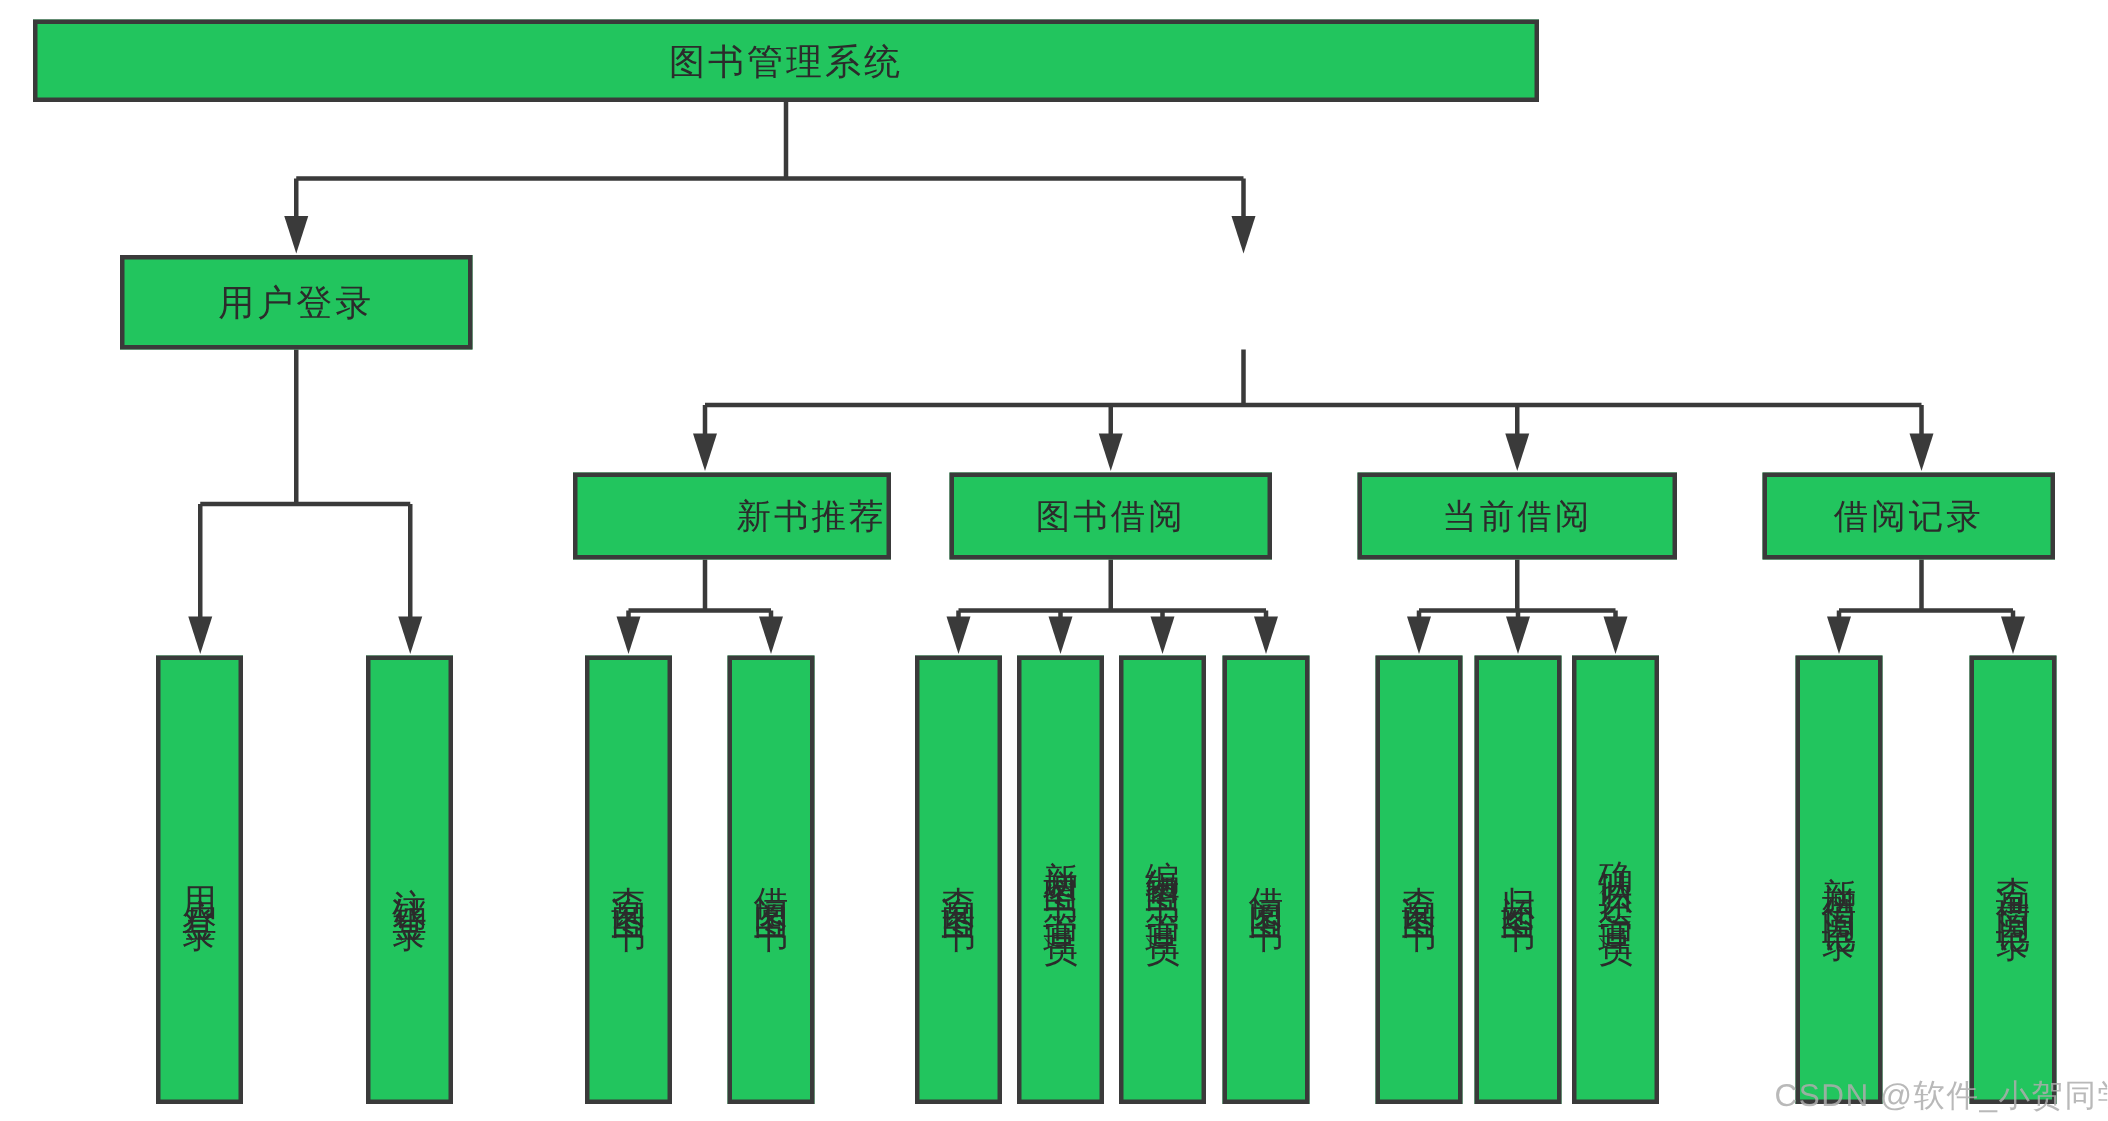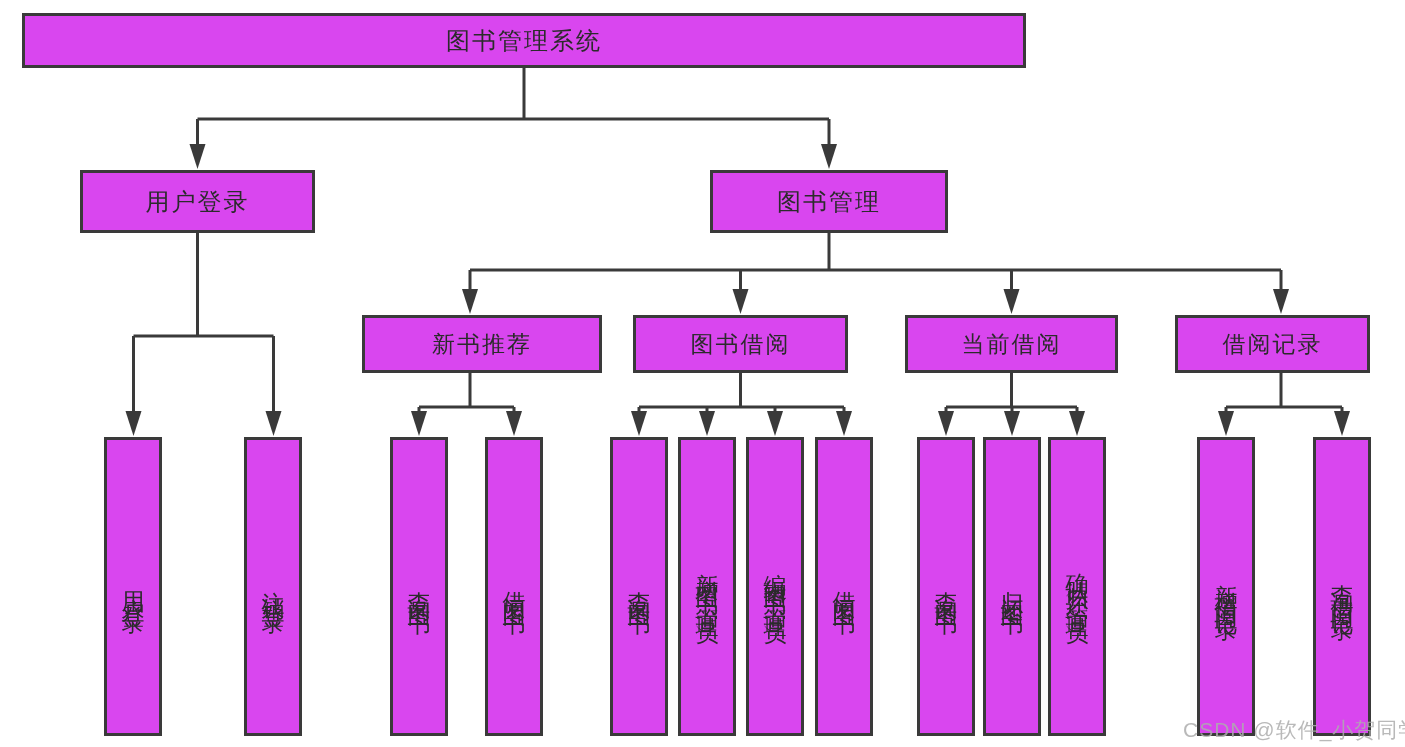--- a/index.html
+++ b/index.html
@@ -2,21 +2,21 @@
 <html><head>
 <meta charset="utf-8">
 <style>
   html,body{margin:0;padding:0;background:#ffffff;}
   .canvas{
     position:relative;width:1405px;height:747px;background:#ffffff;
     font-family:"Liberation Sans","DejaVu Sans",sans-serif;overflow:hidden;
   }
   .wires{position:absolute;left:0;top:0;width:1405px;height:747px;pointer-events:none;}
   .box{
-    position:absolute;box-sizing:border-box;border:3px solid #3a3a3a;background:#d946ef;
+    position:absolute;box-sizing:border-box;border:3px solid #3a3a3a;background:#22c55e;
     display:flex;align-items:center;justify-content:center;color:#2b2b2b;
   }
   .hbox{font-size:24px;letter-spacing:2px;white-space:nowrap;}
   .root{left:22px;top:13px;width:1004px;height:55px;}
   .lvl2{top:170px;height:63px;}
   .lvl3{top:315px;height:58px;font-size:23px;}
   .vbox{
     top:437px;width:58px;height:299px;font-size:23px;
     writing-mode:vertical-rl;text-orientation:mixed;letter-spacing:7px;
     line-height:1;text-align:center;
@@ -79,25 +79,22 @@
     </g>
   </svg>
 
   <div class="box hbox root">
     <span class="lbl">图书管理系统</span>
   </div>
 
   <div class="box hbox lvl2" style="left:80px;width:235px;">
     <span class="lbl">用户登录</span>
   </div>
-  <div class="box hbox lvl2" style="left:710px;width:238px;">
-    <span class="lbl">图书管理</span>
-  </div>
 
-  <div class="box hbox lvl3" style="left:362px;width:240px;">
+  <div class="box hbox lvl3" style="left:382px;width:212px;justify-content:flex-end;">
     <span class="lbl">新书推荐</span>
   </div>
   <div class="box hbox lvl3" style="left:905px;width:213px;">
     <span class="lbl">当前借阅</span>
   </div>
   <div class="box hbox lvl3" style="left:633px;width:215px;">
     <span class="lbl">图书借阅</span>
   </div>
   <div class="box hbox lvl3" style="left:1175px;width:195px;">
     <span class="lbl">借阅记录</span>

